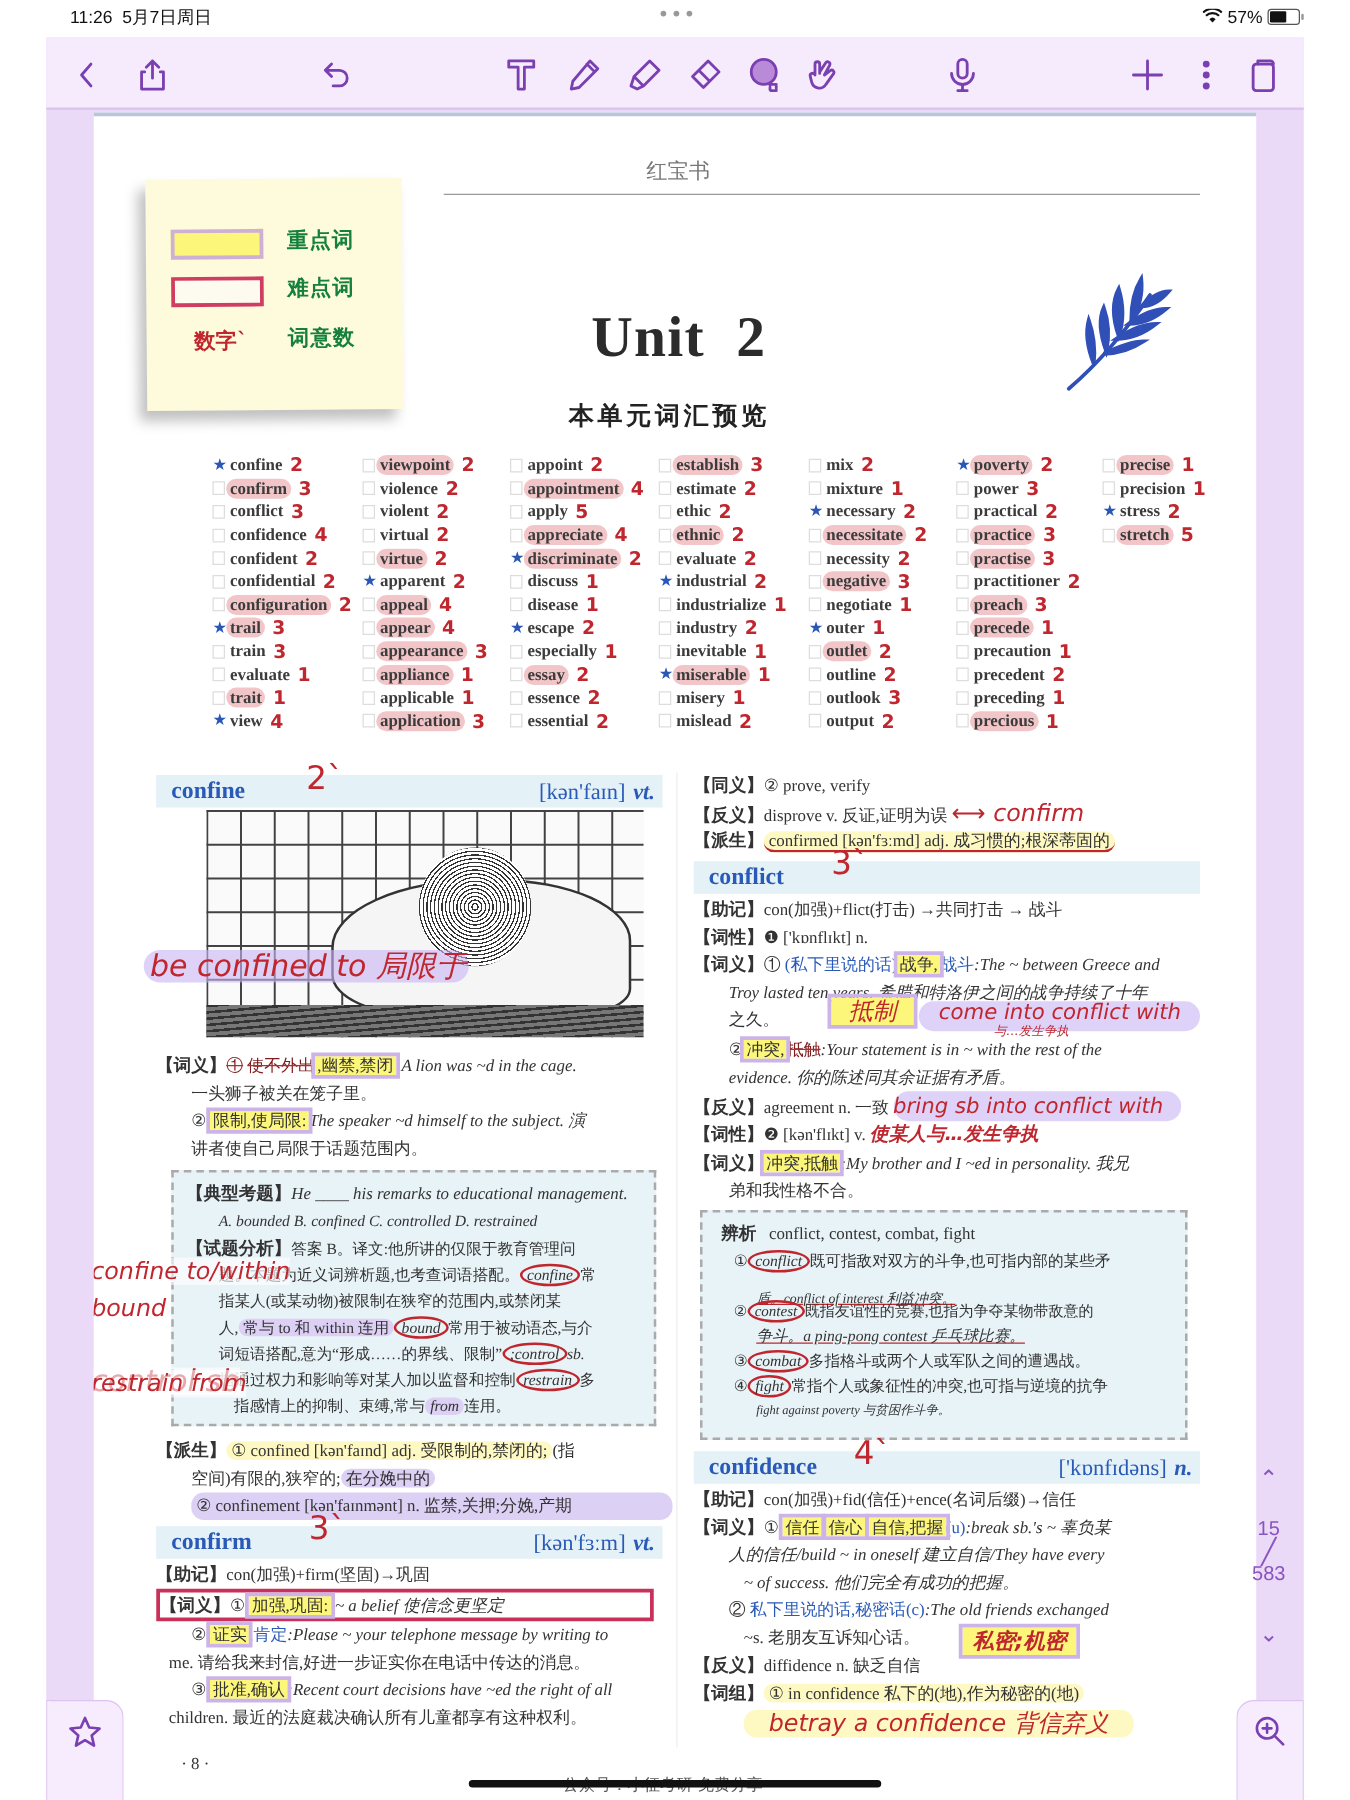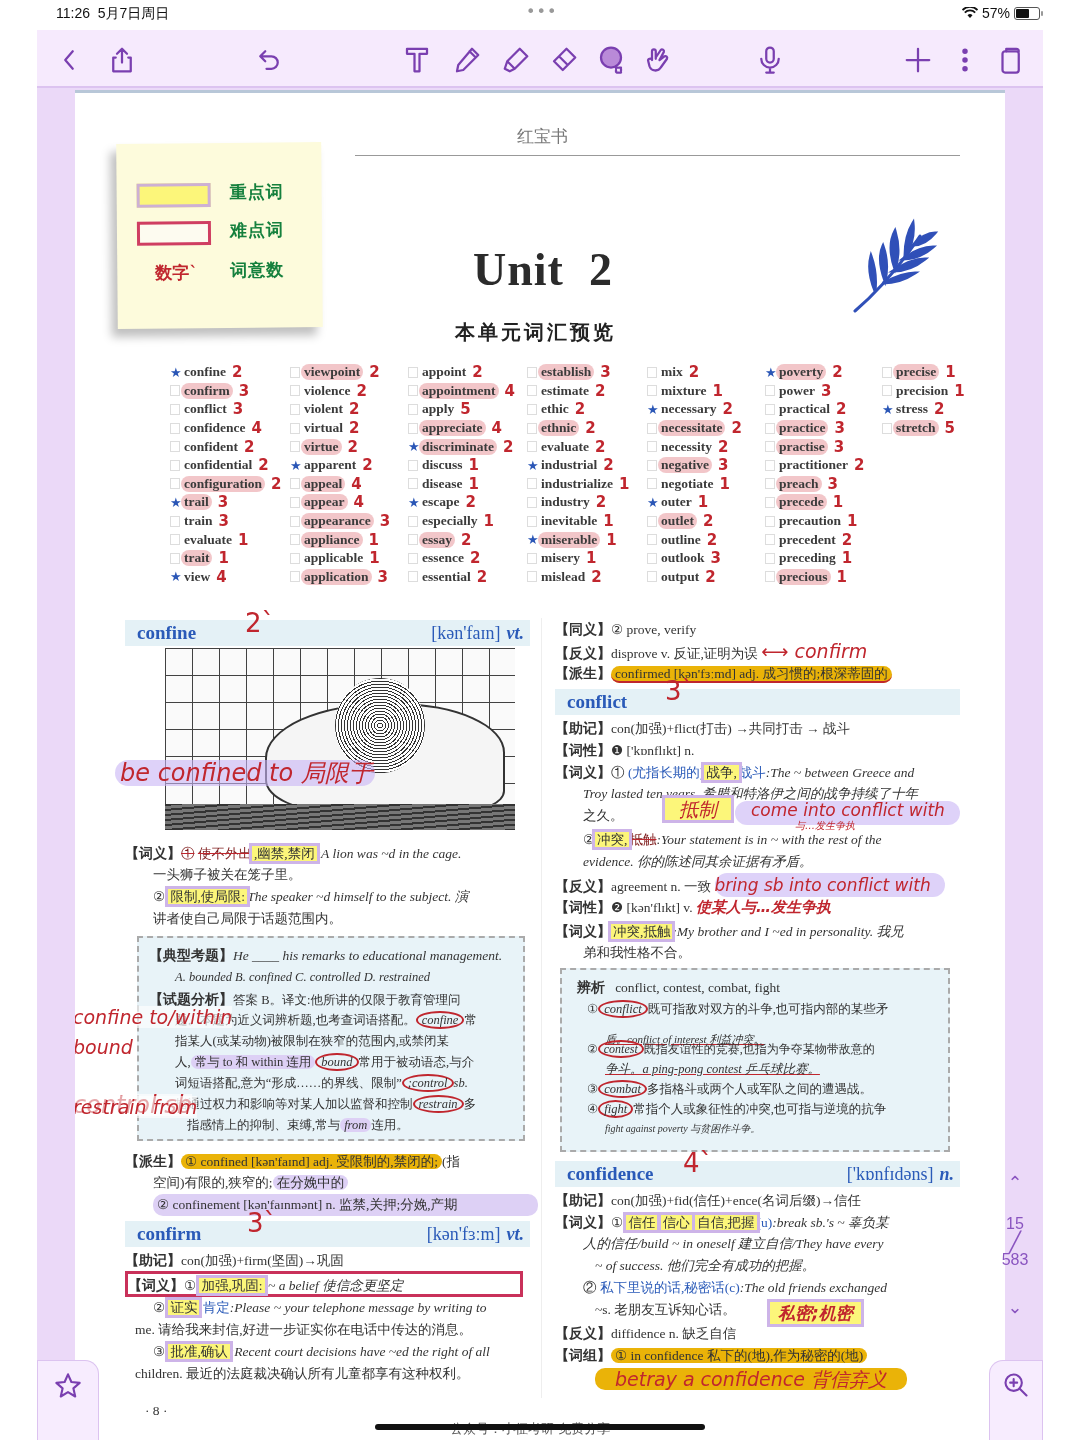--- a/index.html
+++ b/index.html
@@ -57,21 +57,21 @@
   .entry-num { position: absolute; font-size: 26px; color: #c0262e; font-family: "DejaVu Sans", sans-serif; }
   .entry-phon { font-size: 18px; color: #2a5ab8; }
   .entry-phon i { font-weight: bold; margin-left: 6px; margin-top: 20px; }
 
   .line { position: absolute; font-size: 13.5px; line-height: 22px; color: #333; white-space: nowrap; }
   .bk { font-family: "DejaVu Sans", sans-serif; color: #333; font-weight: bold; font-size: 14px; text-align: right; }
   .it { font-style: italic; }
   .blue { color: #2a5ab8; }
   .yhl { background: #fcf67a; outline: 3px solid #cdb4e8; padding: 0 2px; }
   .phl { background: #ddd0f5; border-radius: 10px; padding: 0 4px; }
-  .rhl { background: #eab308; border-radius: 10px; padding: 0 4px; }
+  .rhl { background: #fef9c3; border-radius: 10px; padding: 0 4px; }
   .strike { text-decoration: line-through; text-decoration-color: #c0262e; color: #7f1d1d; }
   .hand { font-family: "DejaVu Sans", sans-serif; color: #c0262e; font-style: italic; }
 
   .lion { position: absolute; left: 40px; top: 30px; width: 350px; height: 182px; background: #fafafa; overflow: hidden; }
   .lion-grid { position: absolute; inset: 0; background-image: linear-gradient(#222 1.5px, transparent 1.5px), linear-gradient(90deg, #222 1.5px, transparent 1.5px); background-size: 27px 27px; opacity: 0.85; }
   .lion-body { position: absolute; left: 100px; top: 55px; width: 240px; height: 110px; background: #f5f5f5; border: 2px solid #333; border-radius: 50% 45% 20% 30%; }
   .lion-mane { position: absolute; left: 170px; top: 30px; width: 90px; height: 95px; background: repeating-radial-gradient(circle at 50% 50%, #fff 0 2px, #333 2px 3px); border-radius: 50%; }
   .lion-floor { position: absolute; left: 0; bottom: 0; width: 100%; height: 26px; background: repeating-linear-gradient(175deg, #333 0 2px, #777 2px 5px); }
 
   .note-band { position: absolute; background: rgba(200,180,245,0.6); border-radius: 14px; }
@@ -668,21 +668,21 @@
     <div class="line" style="left:0;top:0"><span class="bk">【同义】</span><span>② prove, verify</span></div>
     <div class="line" style="left:0;top:22px"><span class="bk">【反义】</span><span>disprove v. 反证,证明为误</span> <span class="hand" style="font-size:19px">⟷ confirm</span></div>
     <div class="line" style="left:0;top:44px"><span class="bk">【派生】</span><span class="rhl" style="border-bottom:2px solid #c0262e">confirmed [kən'fɜːmd] adj. 成习惯的;根深蒂固的</span></div>
 
     <div class="entry-head" style="top:71px">
       <span class="entry-word">conflict</span>
     </div>
     <div class="entry-num" style="left:110px;top:58px">3`</div>
     <div class="line" style="left:0;top:99px"><span class="bk">【助记】</span><span>con(加强)+flict(打击) →共同打击 → 战斗</span></div>
     <div class="line" style="left:0;top:121px"><span class="bk">【词性】</span><span>❶ ['kɒnflɪkt] n.</span></div>
-    <div class="line" style="left:0;top:143px"><span class="bk">【词义】</span><span>①</span> <span class="blue">(尤指长期的)</span><span class="yhl">战争,</span><span class="blue">战斗</span><span class="it">:The ~ between Greece and</span></div>
+    <div class="line" style="left:0;top:143px"><span class="bk">【词义】</span><span>①</span> <span class="blue">(私下里说的话)</span><span class="yhl">战争,</span><span class="blue">战斗</span><span class="it">:The ~ between Greece and</span></div>
     <div class="line it" style="left:28px;top:165px">Troy lasted ten years. 希腊和特洛伊之间的战争持续了十年</div>
     <div class="line" style="left:28px;top:187px">之久。</div>
     <div class="line hand yhl" style="left:110px;top:180px;font-size:19px;padding:0 14px">抵制</div>
     <div class="note-band" style="left:180px;top:183px;width:225px;height:24px"></div>
     <div class="line hand" style="left:196px;top:181px;font-size:17px">come into conflict with</div>
     <div class="line hand" style="left:240px;top:202px;font-size:10px;line-height:12px">与…发生争执</div>
     <div class="line" style="left:28px;top:211px"><span>②</span><span class="yhl">冲突,</span><span class="strike">抵触</span><span class="it">:Your statement is in ~ with the rest of the</span></div>
     <div class="line it" style="left:28px;top:233px">evidence. 你的陈述同其余证据有矛盾。</div>
     <div class="note-band" style="left:160px;top:255px;width:230px;height:24px"></div>
     <div class="line" style="left:0;top:256px"><span class="bk">【反义】</span><span>agreement n. 一致</span> <span class="hand" style="font-size:17px">bring sb into conflict with</span></div>

